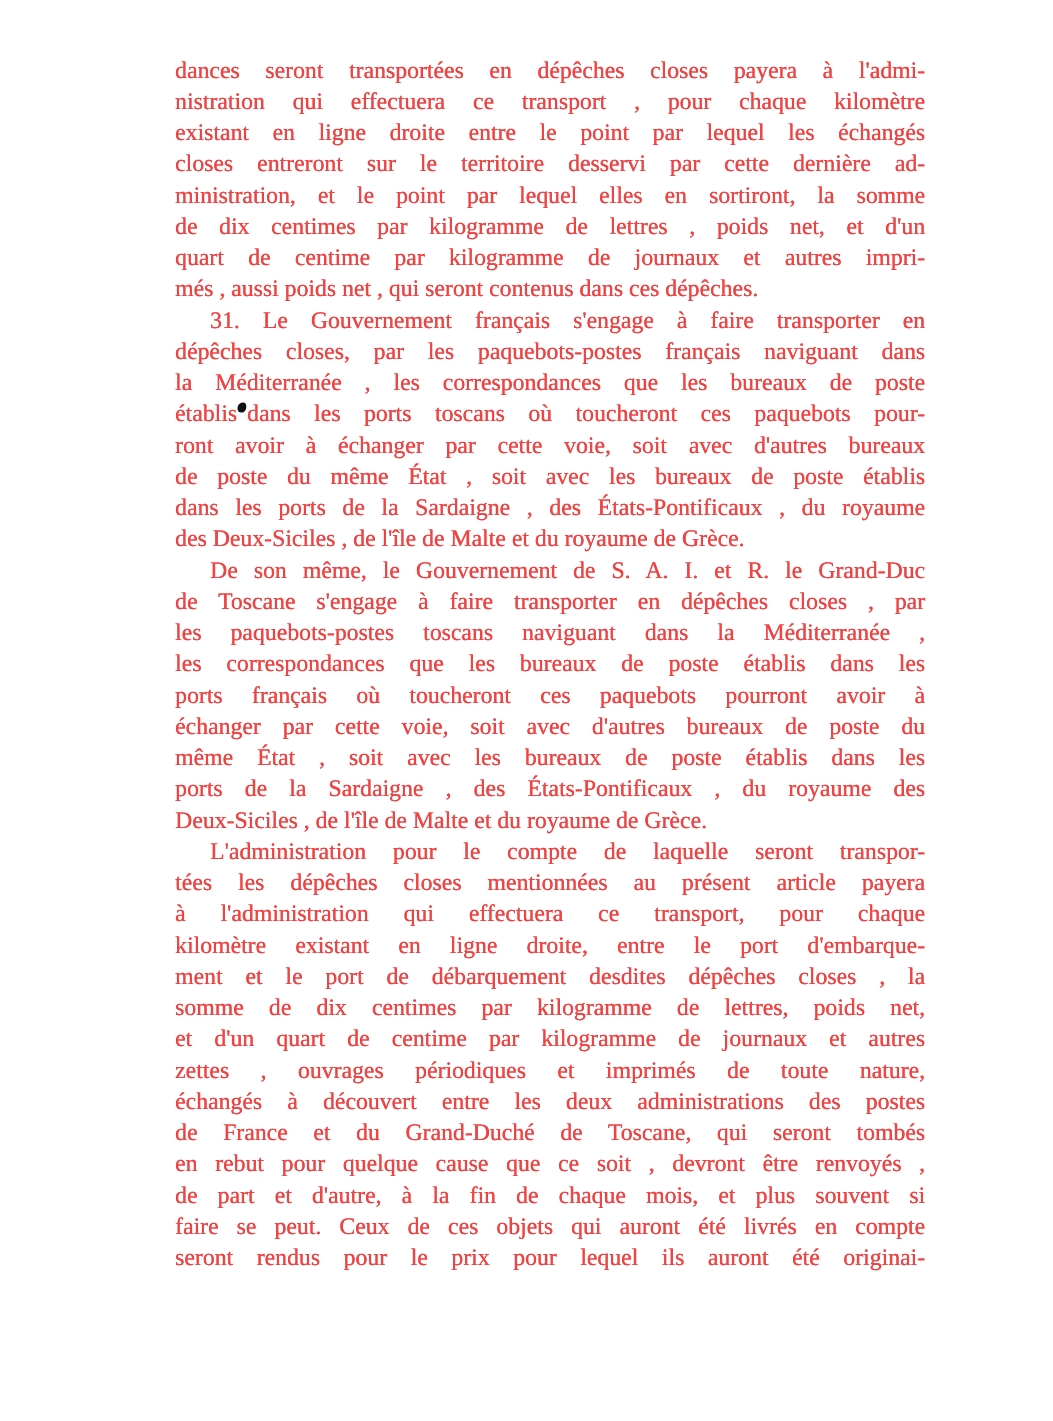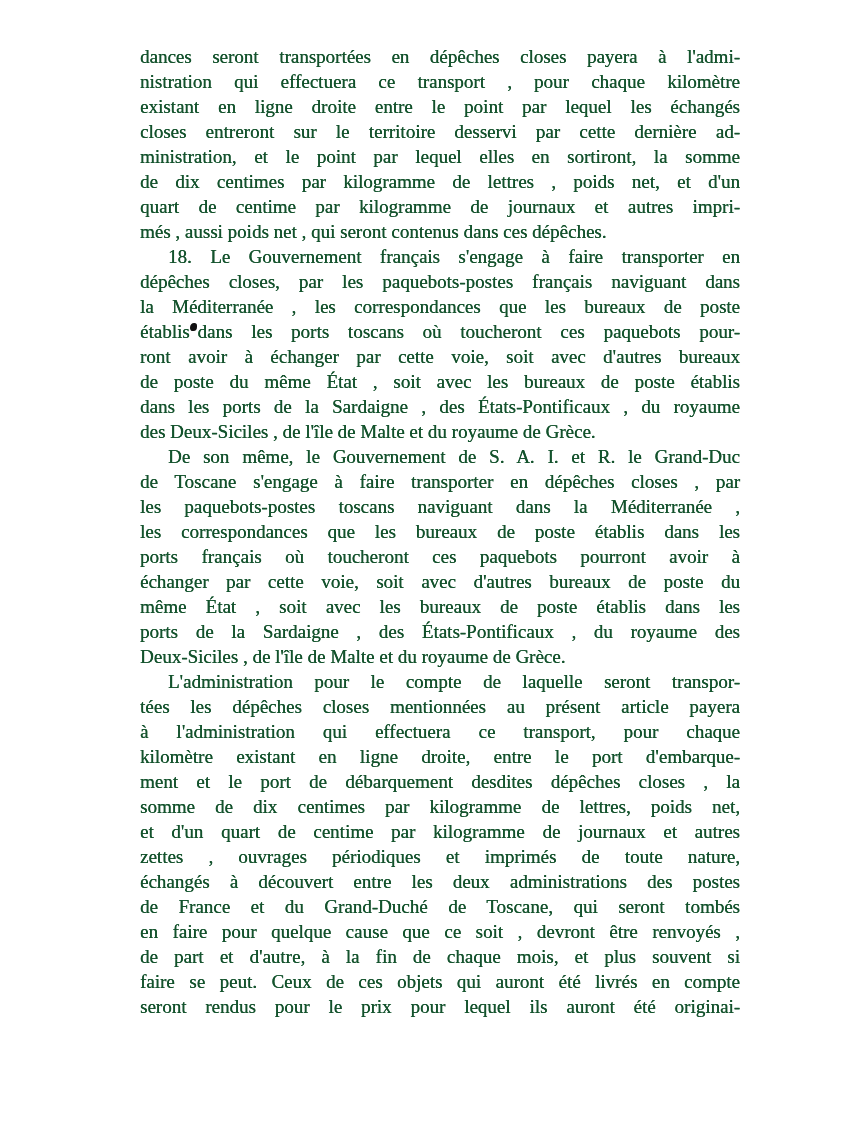--- a/index.html
+++ b/index.html
@@ -14,21 +14,21 @@
     background: #ffffff;
     overflow: hidden;
   }
   .text-block {
     position: absolute;
     left: 140px;
     top: 44px;
     width: 600px;
     font-family: "Liberation Serif", "DejaVu Serif", serif;
     font-size: 19px;
-    color: #14532d;
+    color: #ef4444;
     text-shadow: 0.25px 0 0 currentColor; 
   }
   .paragraph { margin: 0; padding: 0; }
   .line {
     height: 25px;
     line-height: 25px;
     white-space: normal;
     text-align: justify;
     text-align-last: justify;
     overflow: visible;
@@ -54,21 +54,21 @@
         <div class="line">dances seront transportées en dépêches closes payera à l'admi-</div>
         <div class="line">nistration qui effectuera ce transport , pour chaque kilomètre</div>
         <div class="line">existant en ligne droite entre le point par lequel les échangés</div>
         <div class="line">closes entreront sur le territoire desservi par cette dernière ad-</div>
         <div class="line">ministration, et le point par lequel elles en sortiront, la somme</div>
         <div class="line">de dix centimes par kilogramme de lettres , poids net, et d'un</div>
         <div class="line">quart de centime par kilogramme de journaux et autres impri-</div>
         <div class="line para-end">més , aussi poids net , qui seront contenus dans ces dépêches.</div>
       </div>
       <div class="paragraph">
-        <div class="line indent">18. Le Gouvernement français s'engage à faire transporter en</div>
+        <div class="line indent">31. Le Gouvernement français s'engage à faire transporter en</div>
         <div class="line">dépêches closes, par les paquebots-postes français naviguant dans</div>
         <div class="line">la Méditerranée , les correspondances que les bureaux de poste</div>
         <div class="line">établis<span class="ink-blot"></span>dans les ports toscans où toucheront ces paquebots pour-</div>
         <div class="line">ront avoir à échanger par cette voie, soit avec d'autres bureaux</div>
         <div class="line">de poste du même État , soit avec les bureaux de poste établis</div>
         <div class="line">dans les ports de la Sardaigne , des États-Pontificaux , du royaume</div>
         <div class="line para-end">des Deux-Siciles , de l'île de Malte et du royaume de Grèce.</div>
       </div>
       <div class="paragraph">
         <div class="line indent">De son même, le Gouvernement de S. A. I. et R. le Grand-Duc</div>
@@ -87,19 +87,19 @@
         <div class="line">à l'administration qui effectuera ce transport, pour chaque</div>
         <div class="line">kilomètre existant en ligne droite, entre le port d'embarque-</div>
         <div class="line">ment et le port de débarquement desdites dépêches closes , la</div>
         <div class="line">somme de dix centimes par kilogramme de lettres, poids net,</div>
         <div class="line">et d'un quart de centime par kilogramme de journaux et autres</div>
       </div>
       <div class="paragraph">
         <div class="line">zettes , ouvrages périodiques et imprimés de toute nature,</div>
         <div class="line">échangés à découvert entre les deux administrations des postes</div>
         <div class="line">de France et du Grand-Duché de Toscane, qui seront tombés</div>
-        <div class="line">en faire pour quelque cause que ce soit , devront être renvoyés ,</div>
+        <div class="line">en rebut pour quelque cause que ce soit , devront être renvoyés ,</div>
         <div class="line">de part et d'autre, à la fin de chaque mois, et plus souvent si</div>
         <div class="line">faire se peut. Ceux de ces objets qui auront été livrés en compte</div>
         <div class="line">seront rendus pour le prix pour lequel ils auront été originai-</div>
       </div>
     </div>
 </div>
 
 </body></html>

